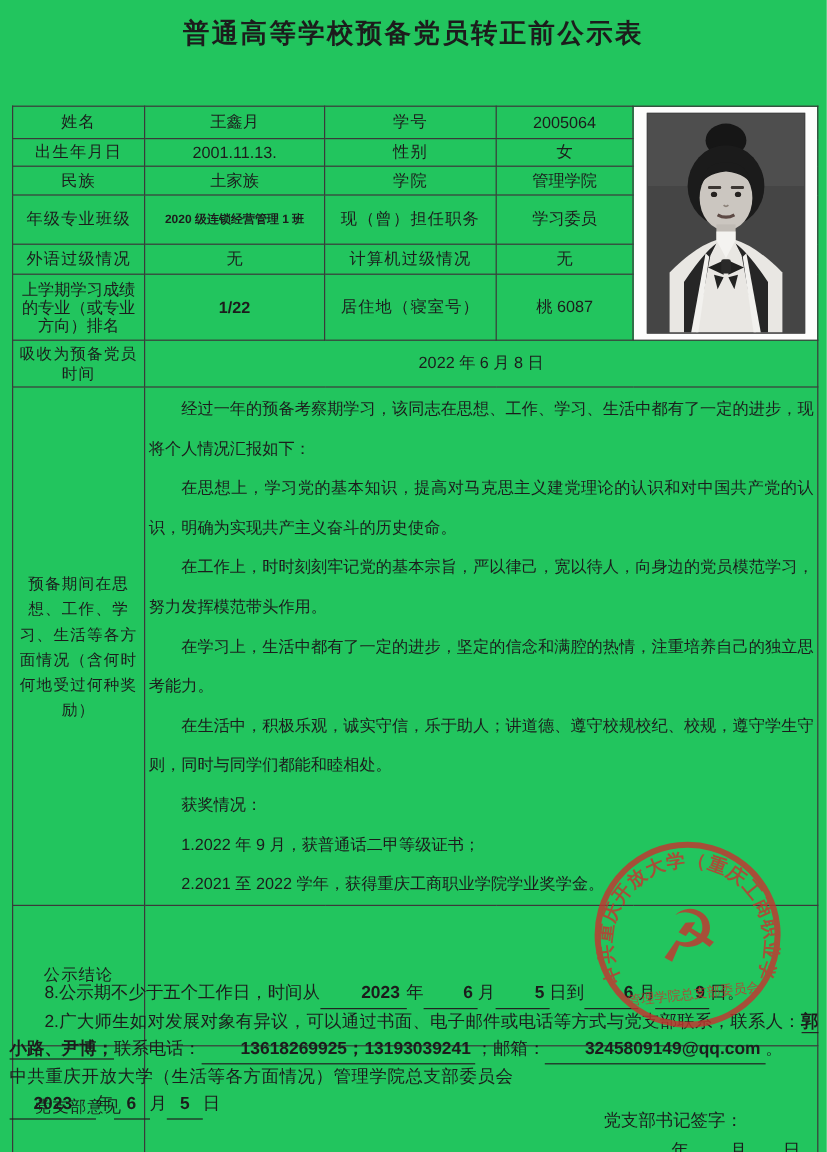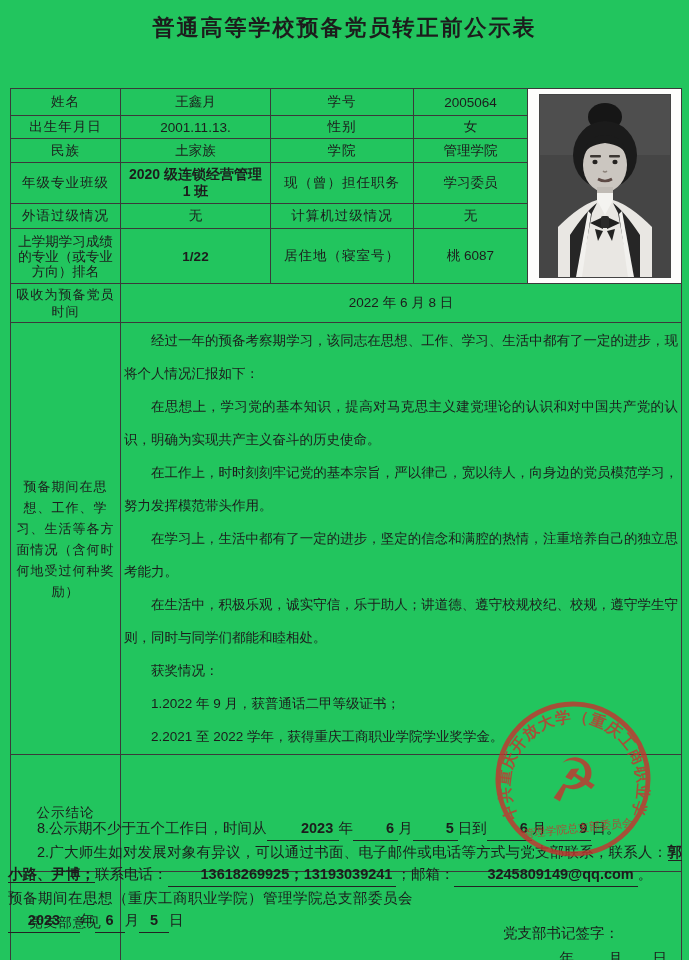--- a/index.html
+++ b/index.html
@@ -102,21 +102,21 @@
       <td>女</td>
     </tr>
     <tr style="height:24px">
       <td class="lab">民族</td>
       <td>土家族</td>
       <td class="lab">学院</td>
       <td>管理学院</td>
     </tr>
     <tr style="height:41px">
       <td class="lab">年级专业班级</td>
-      <td style="font-weight:bold;font-size:14px;line-height:17px;">2020 级连锁经营管理 1 班</td>
+      <td style="font-weight:bold;font-size:10px;line-height:17px;">2020 级连锁经营管理 1 班</td>
       <td class="lab">现（曾）担任职务</td>
       <td>学习委员</td>
     </tr>
     <tr style="height:25px">
       <td class="lab">外语过级情况</td>
       <td>无</td>
       <td class="lab">计算机过级情况</td>
       <td>无</td>
     </tr>
     <tr style="height:55px">
@@ -172,19 +172,19 @@
     <text x="83" y="136" font-size="11" text-anchor="middle" fill="#c8322f">管理学院总支部委员会</text>
   </svg>
 
   <div class="notes">
     <p class="ind">
       <span>8.公示期不少于五个工作日，时间从</span><span class="fill f-year">2023</span><span>年</span><span class="fill f-num">6</span><span>月</span><span class="fill f-num">5</span><span>日到</span><span class="fill f-num">6</span><span>月</span><span class="fill f-num">9</span><span>日。</span>
     </p>
     <p class="ind">
       <span>2.广大师生如对发展对象有异议，可以通过书面、电子邮件或电话等方式与党支部联系，联系人：</span><span class="f-names">郭小路、尹博；</span><span>联系电话：</span><span class="fill" style="min-width:180px">13618269925；13193039241</span><span>；邮箱：</span><span class="fill" style="min-width:160px">3245809149@qq.com</span><span>。</span>
     </p>
-    <p class="footer-org">预备期间在思想（重庆工商职业学院）管理学院总支部委员会</p>
+    <p class="footer-org">中共重庆开放大学（生活等各方面情况）管理学院总支部委员会</p>
     <p class="footer-date">
       <span class="fill f-year">2023</span><span>年</span><span class="fill f-num">6</span><span>月</span><span class="fill f-num">5</span><span>日</span>
     </p>
   </div>
 
 </div>
 
 </body></html>

